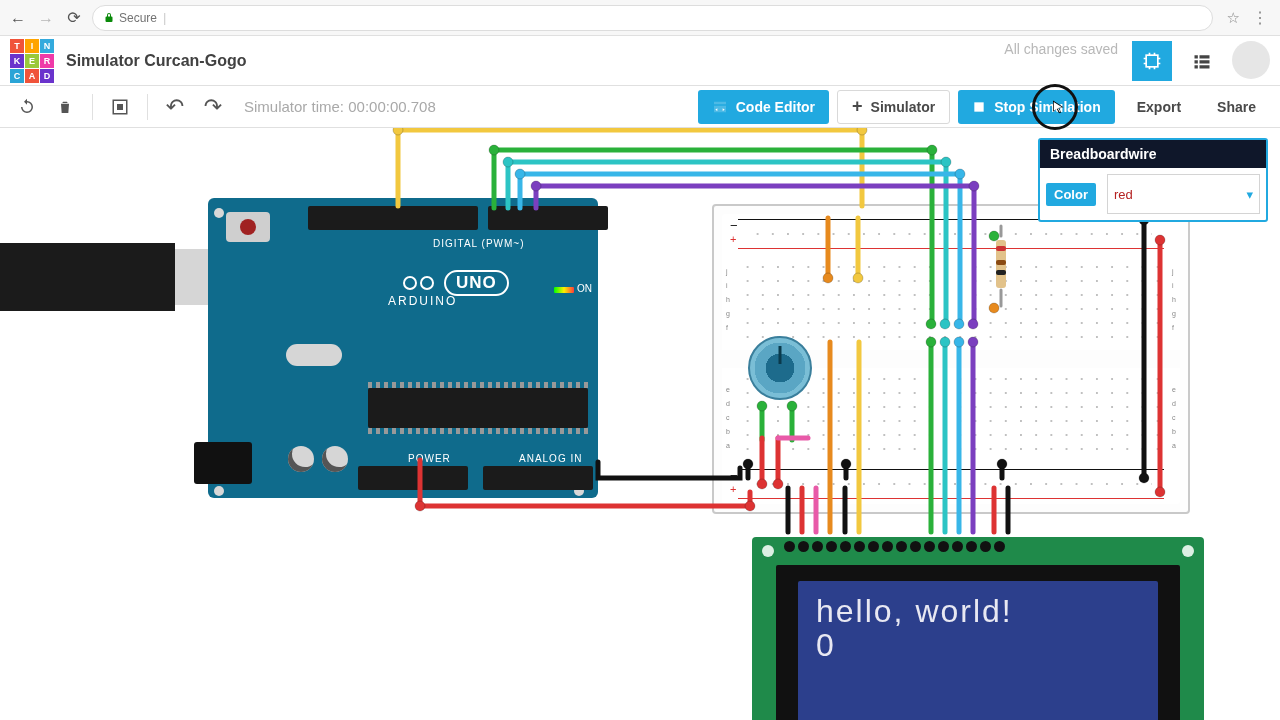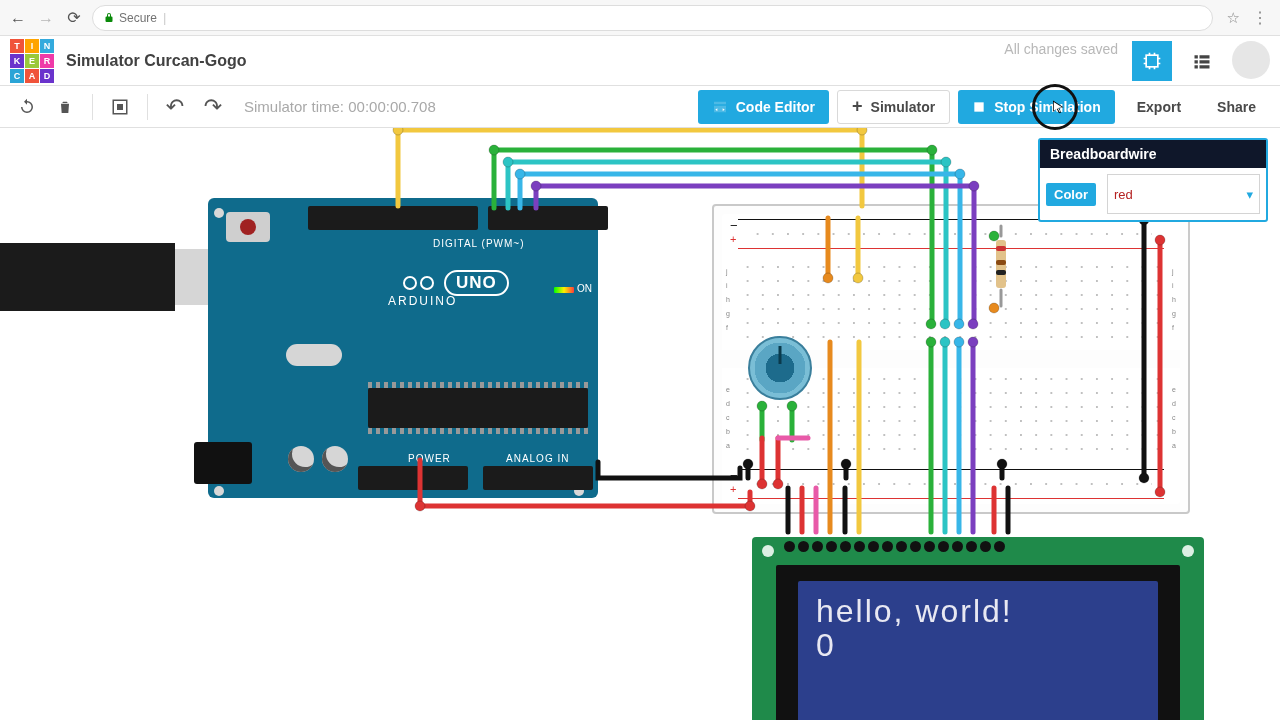--- a/index.html
+++ b/index.html
@@ -55,21 +55,21 @@
   .uno-pill { border:2px solid #fff; border-radius:14px; padding:1px 10px; font-size:17px; letter-spacing:1px; }
   .arduino-text { position:absolute; top:96px; left:180px; color:#fff; font-size:12px; letter-spacing:2px; }
   .chip { position:absolute; top:190px; left:160px; width:220px; height:40px; background:#1b1b1b; border-radius:2px; }
   .chip::before,.chip::after { content:""; position:absolute; left:0; right:0; height:6px; background: repeating-linear-gradient(90deg,#999 0 4px,transparent 4px 8px); }
   .chip::before { top:-6px; } .chip::after { bottom:-6px; }
   .barrel { position:absolute; bottom:14px; left:-14px; width:58px; height:42px; background:#111; border-radius:3px; }
   .caps { position:absolute; bottom:26px; left:80px; display:flex; gap:8px; }
   .caps span { width:26px; height:26px; background:#d6d6d6; border-radius:50%; box-shadow: inset 4px -5px 0 0 #555; }
   .sm-pill { position:absolute; top:146px; left:78px; width:56px; height:22px; background:#d6d6d6; border-radius:11px; }
   .power-label { position:absolute; bottom:34px; left:200px; font-size:10px; color:#fff; letter-spacing:1px; }
-  .analog-label { position:absolute; bottom:34px; left:298px; font-size:10px; color:#fff; letter-spacing:1px; }
+  .analog-label { position:absolute; bottom:34px; left:311px; font-size:10px; color:#fff; letter-spacing:1px; }
   .on-led { position:absolute; top:89px; right:24px; width:20px; height:6px; background: linear-gradient(90deg,#0f0,#ffef00,#ff3b3b); border-radius:1px; }
   .on-text { position:absolute; top:85px; right:6px; font-size:10px; color:#fff; }
 
   
   .breadboard { position: absolute; right: 90px; top: 76px; width: 478px; height: 310px; background: #fdfdfd; border: 2px solid #c9c9c9; border-radius: 4px; }
   .bb-inner { position:absolute; inset:8px; background:#fff; border-radius:3px; }
   .rail { position:absolute; left:10px; right:10px; height:28px; }
   .rail.top { top:6px; } .rail.bot { bottom:6px; }
   .rail .plus { position:absolute; left:-2px; color:#d33; font-size:11px; }
   .rail .minus { position:absolute; left:-2px; color:#111; font-size:13px; }

